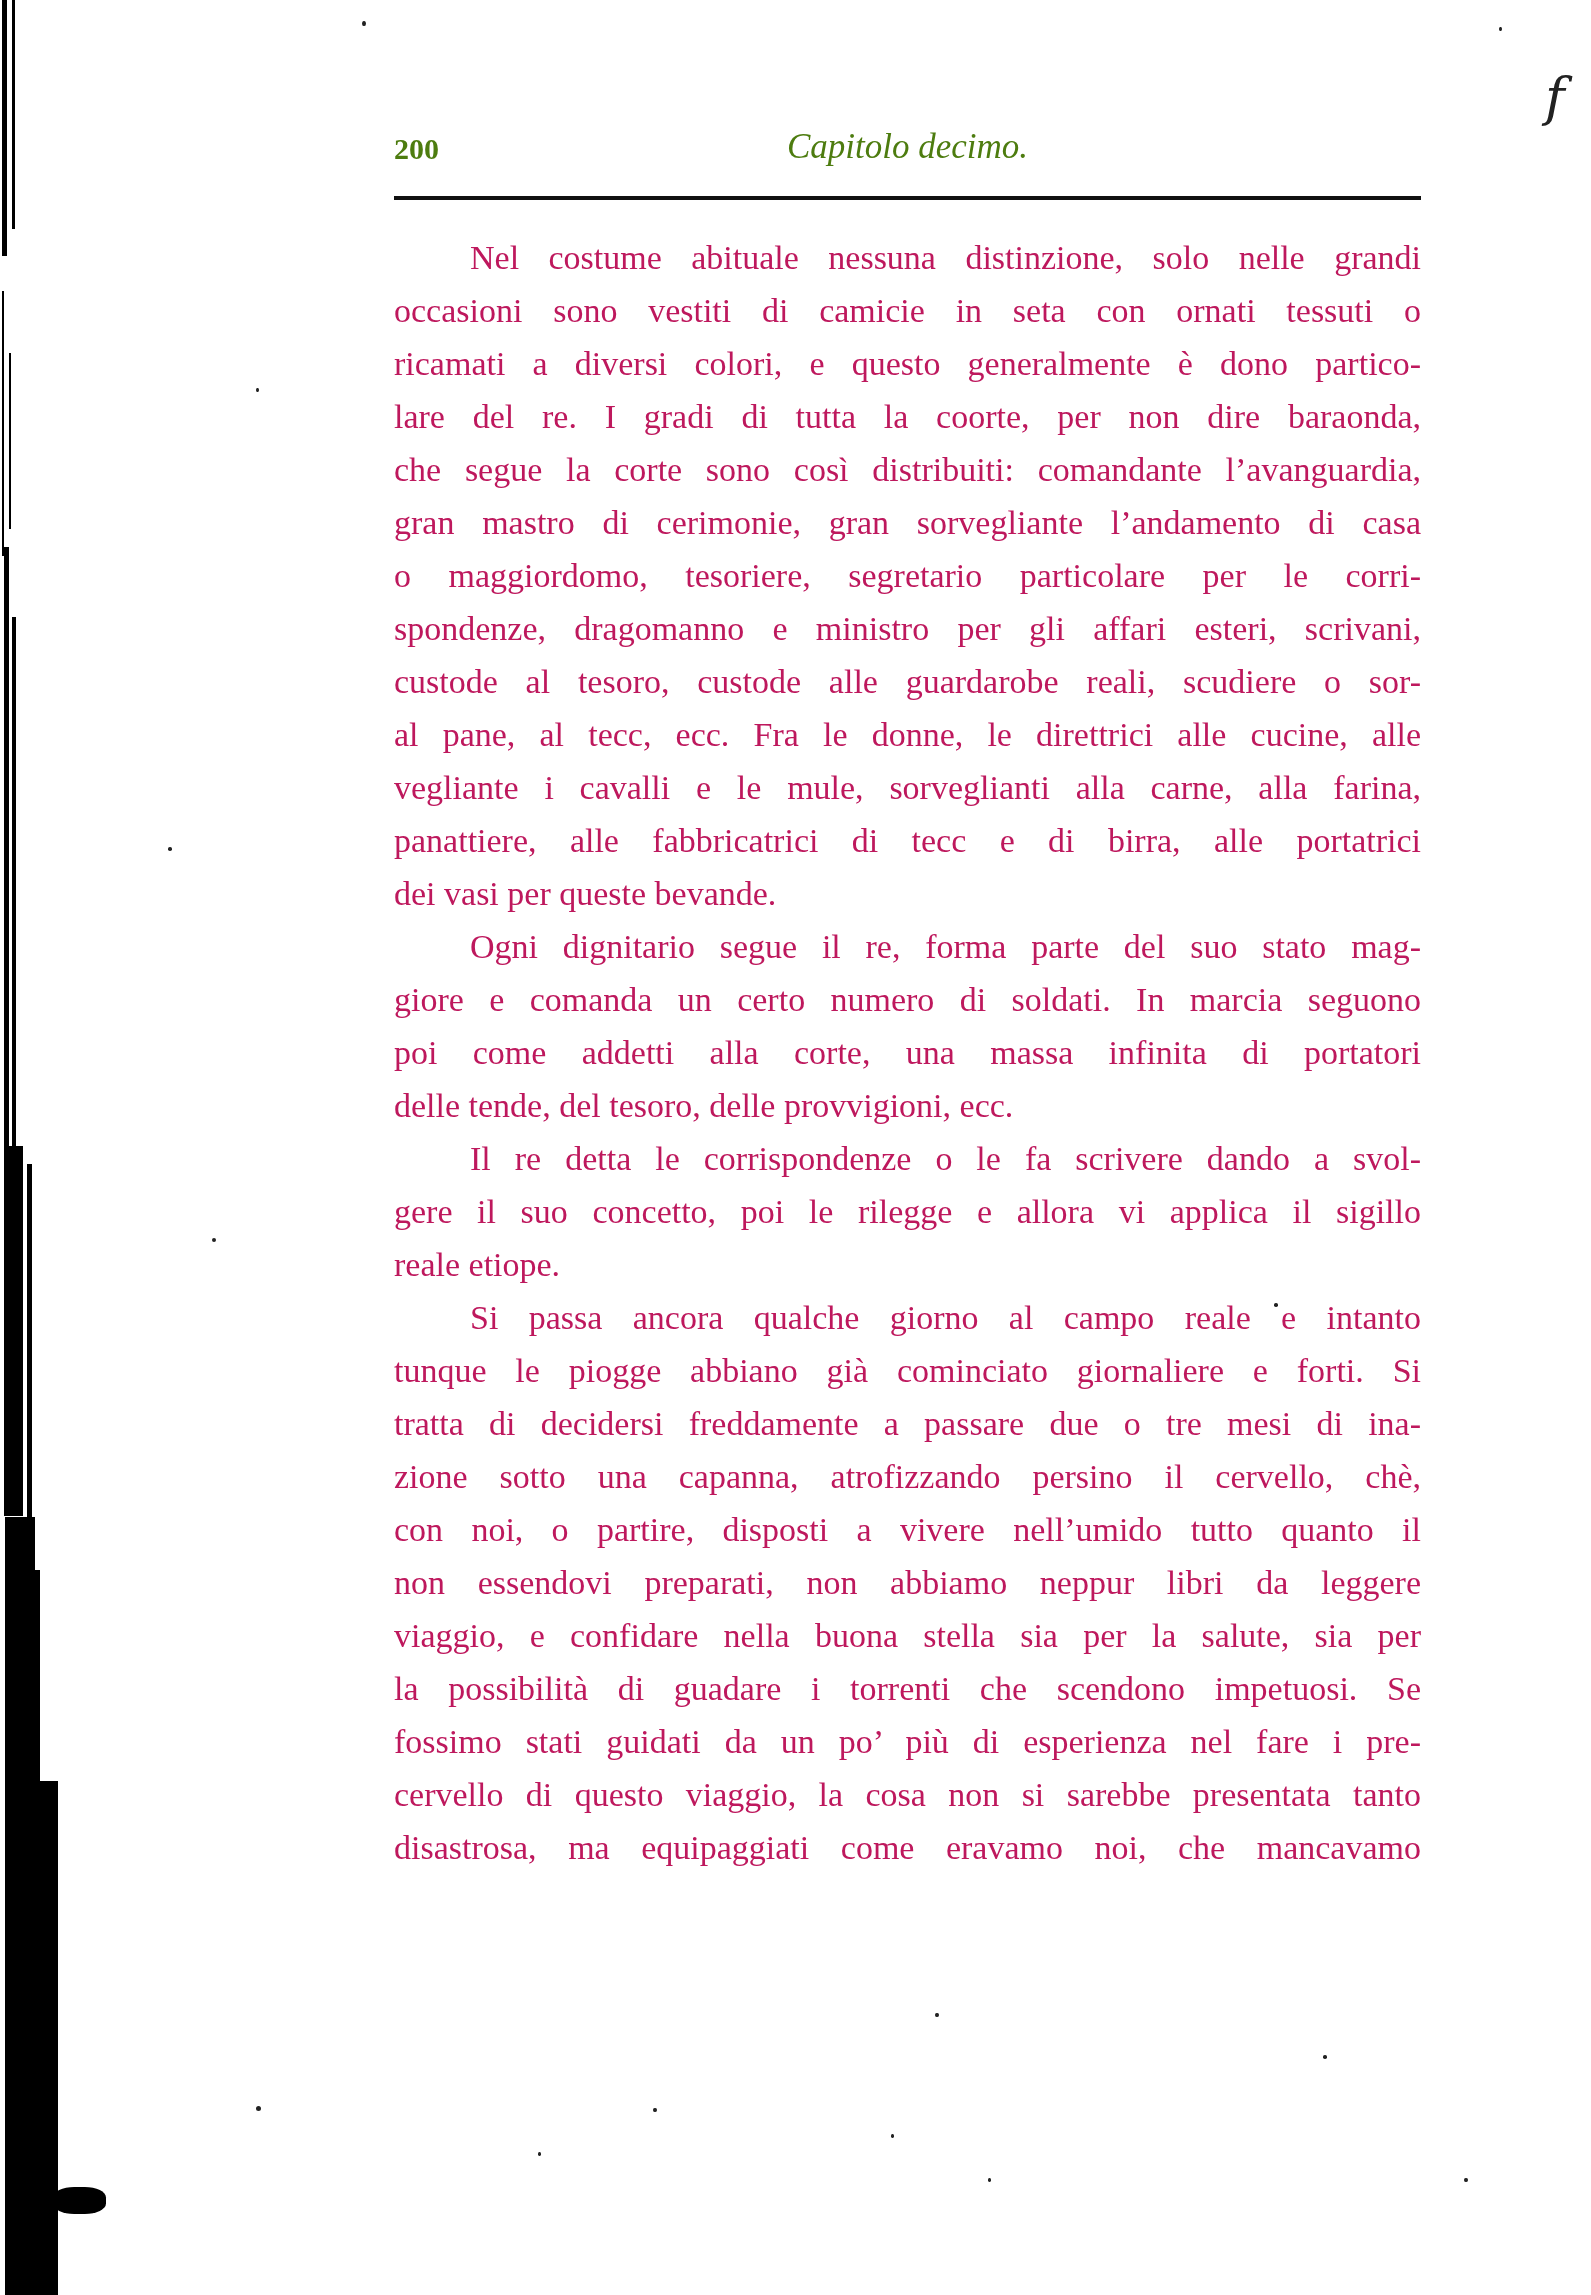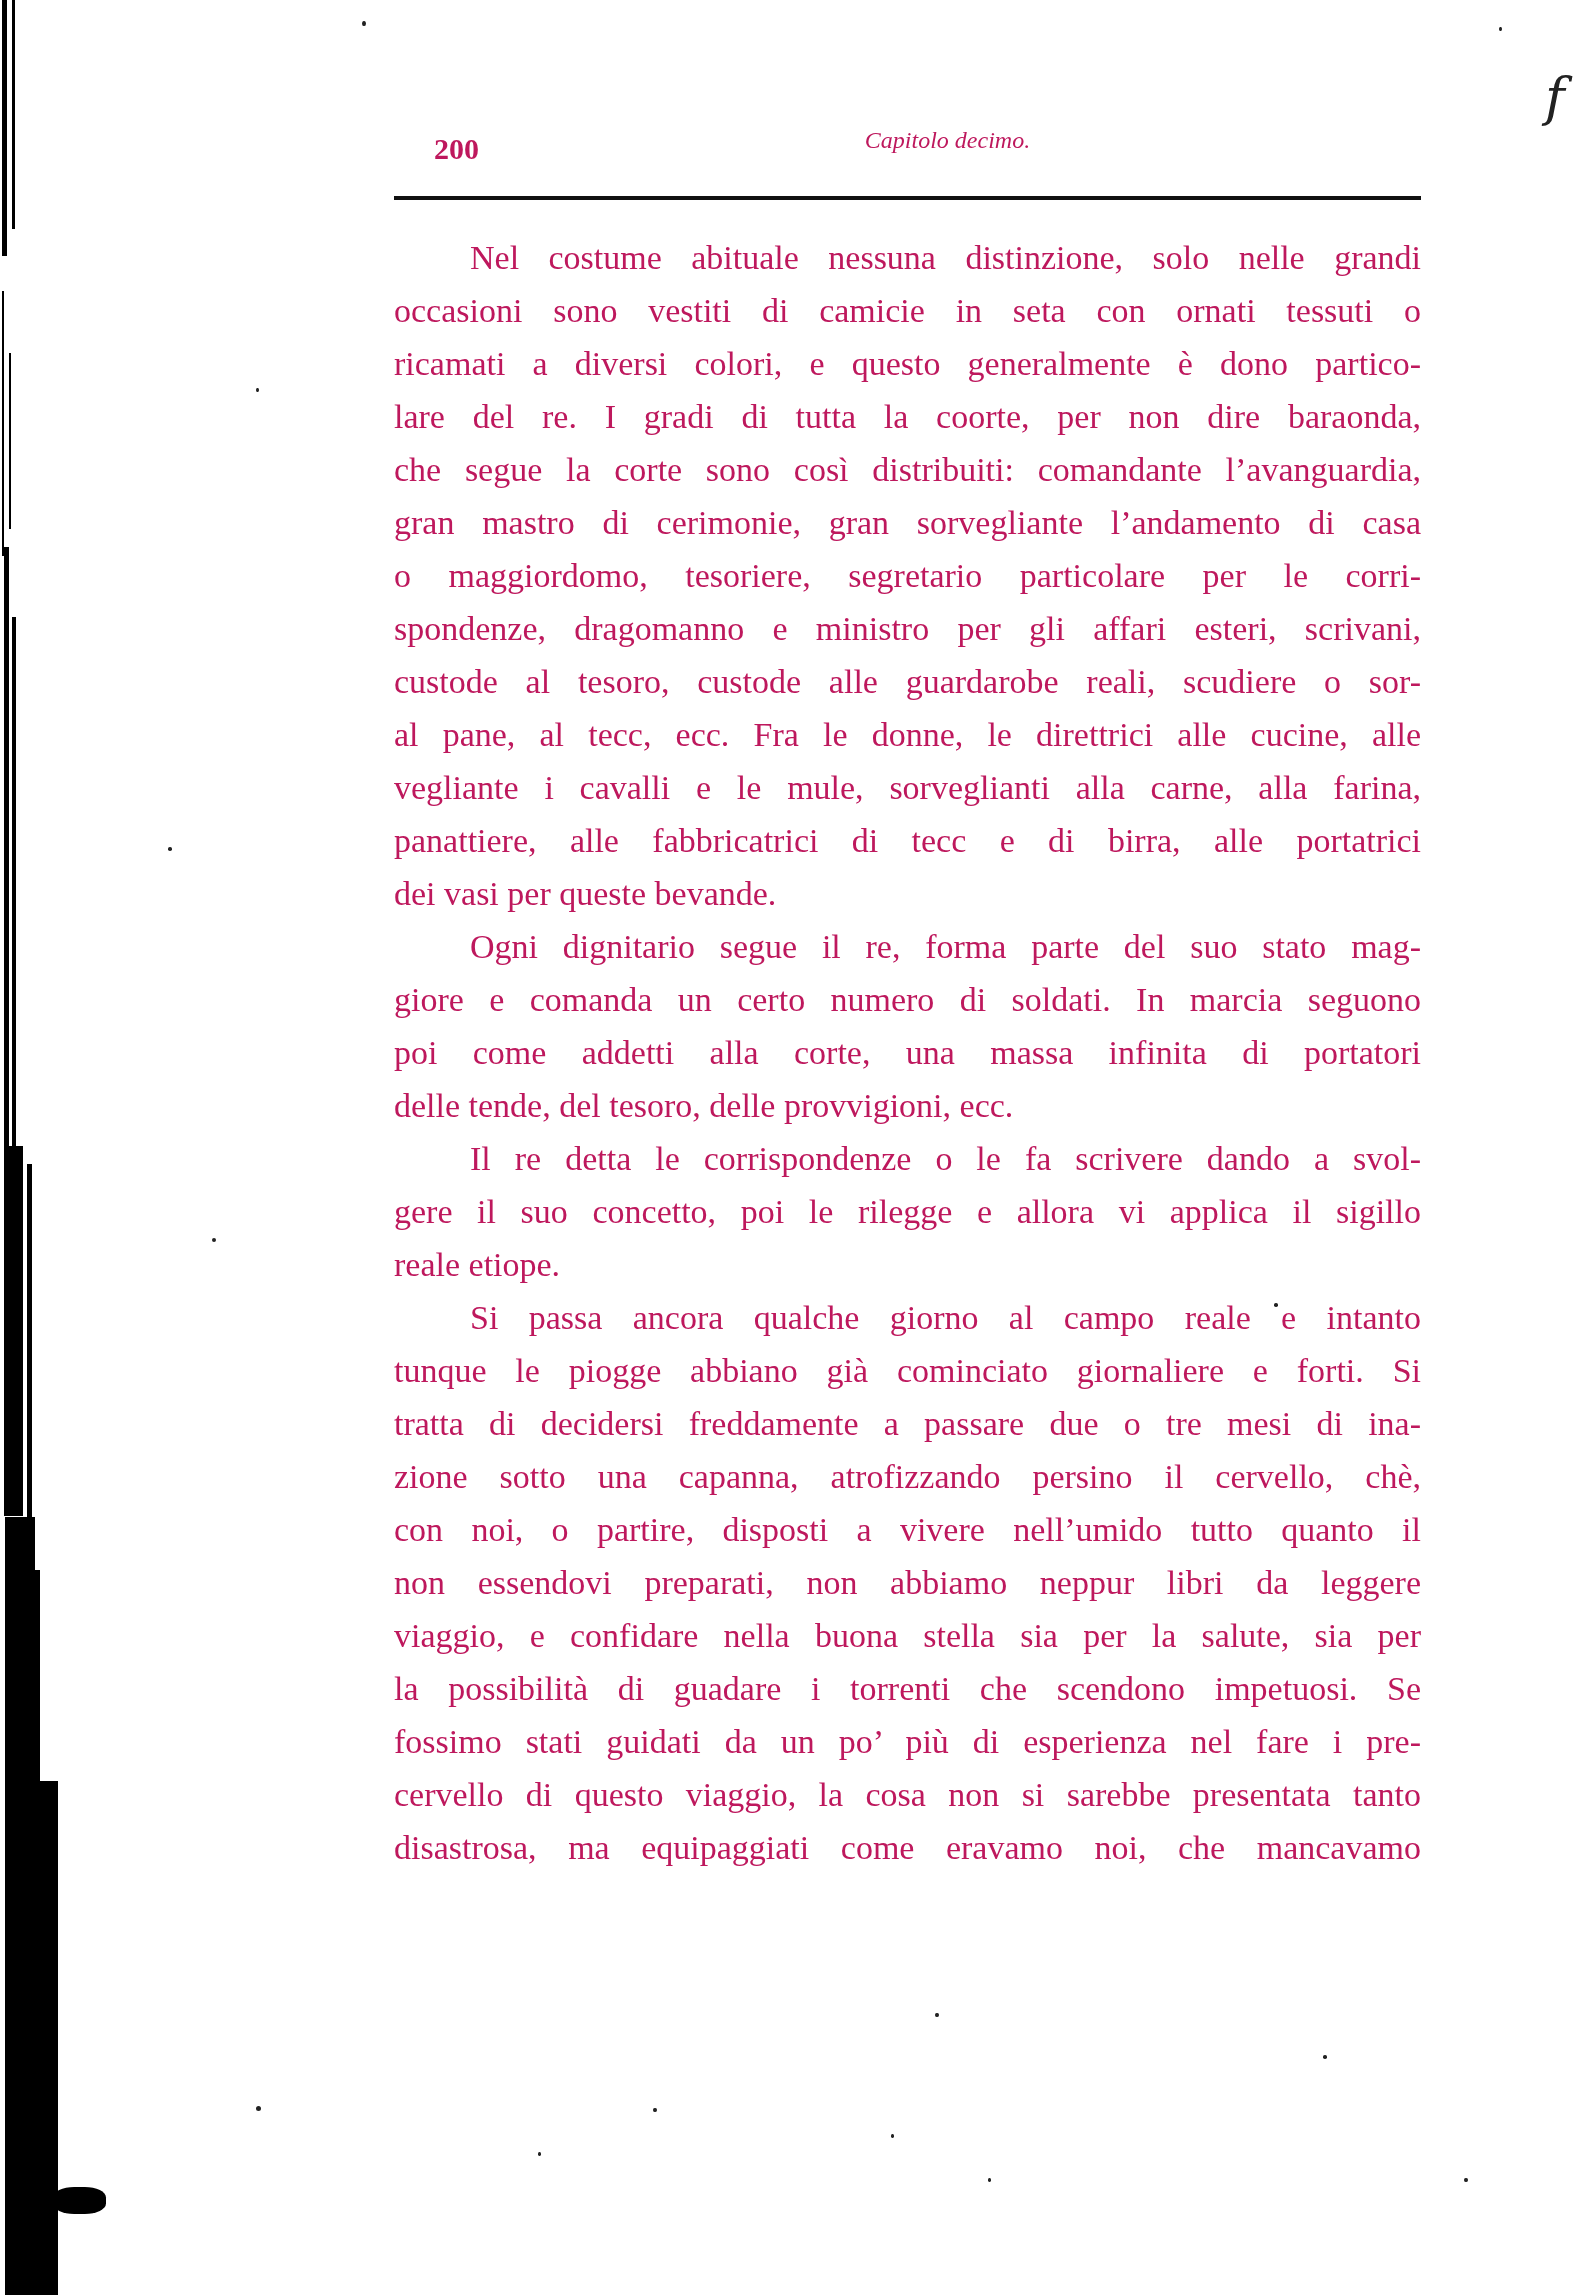--- a/index.html
+++ b/index.html
@@ -1,22 +1,22 @@
 <!DOCTYPE html>
 <html style="font-size:14px"><head>
 <meta charset="utf-8">
 <style>
   html, body { margin:0; padding:0; background:#ffffff; }
   body { width:1592px; height:2295px; position:relative; overflow:hidden; }
   .page { position:absolute; left:0; top:0; width:1592px; height:2295px; background:#fff; }
   .binding { position:absolute; left:0; top:0; width:62px; height:2295px; }
   .binding .bar { position:absolute; background:#000; }
-  .header { position:absolute; left:394px; top:123px; width:1027px; height:53px; font-family:"Liberation Serif","DejaVu Serif",serif; color:#be185d;margin-left:40px; }
+  .header { position:absolute; left:394px; top:123px; width:1027px; height:53px; font-family:"Liberation Serif","DejaVu Serif",serif; color:#4d7c0f; }
   .pagenum { position:absolute; left:0; top:8.8px; font-size:30px; font-weight:bold; }
-  .running-title { position:absolute; left:0; width:100%; top:3.5px; text-align:center; font-size:24px; font-style:italic; }
+  .running-title { position:absolute; left:0; width:100%; top:3.5px; text-align:center; font-size:35px; font-style:italic; }
   .rule { position:absolute; left:394px; top:196px; width:1027px; height:3.5px; background:#111; }
   .text { position:absolute; left:394px; top:231px; width:1027px; font-family:"Liberation Serif","DejaVu Serif",serif; font-size:34px; line-height:53px; color:#be185d; text-align:justify; }
   .line { display:block; height:53px; white-space:nowrap; text-align-last:justify; text-align:justify; }
   .line.last { text-align-last:left; }
   .line.indent { padding-left:76px; }
   .speck { position:absolute; background:#222; border-radius:50%; }
   .corner-mark { position:absolute; left:1545px; top:66px; font-family:"DejaVu Serif",serif; font-size:53px; font-style:italic; color:#222; }
 </style>
 </head>
 <body>

